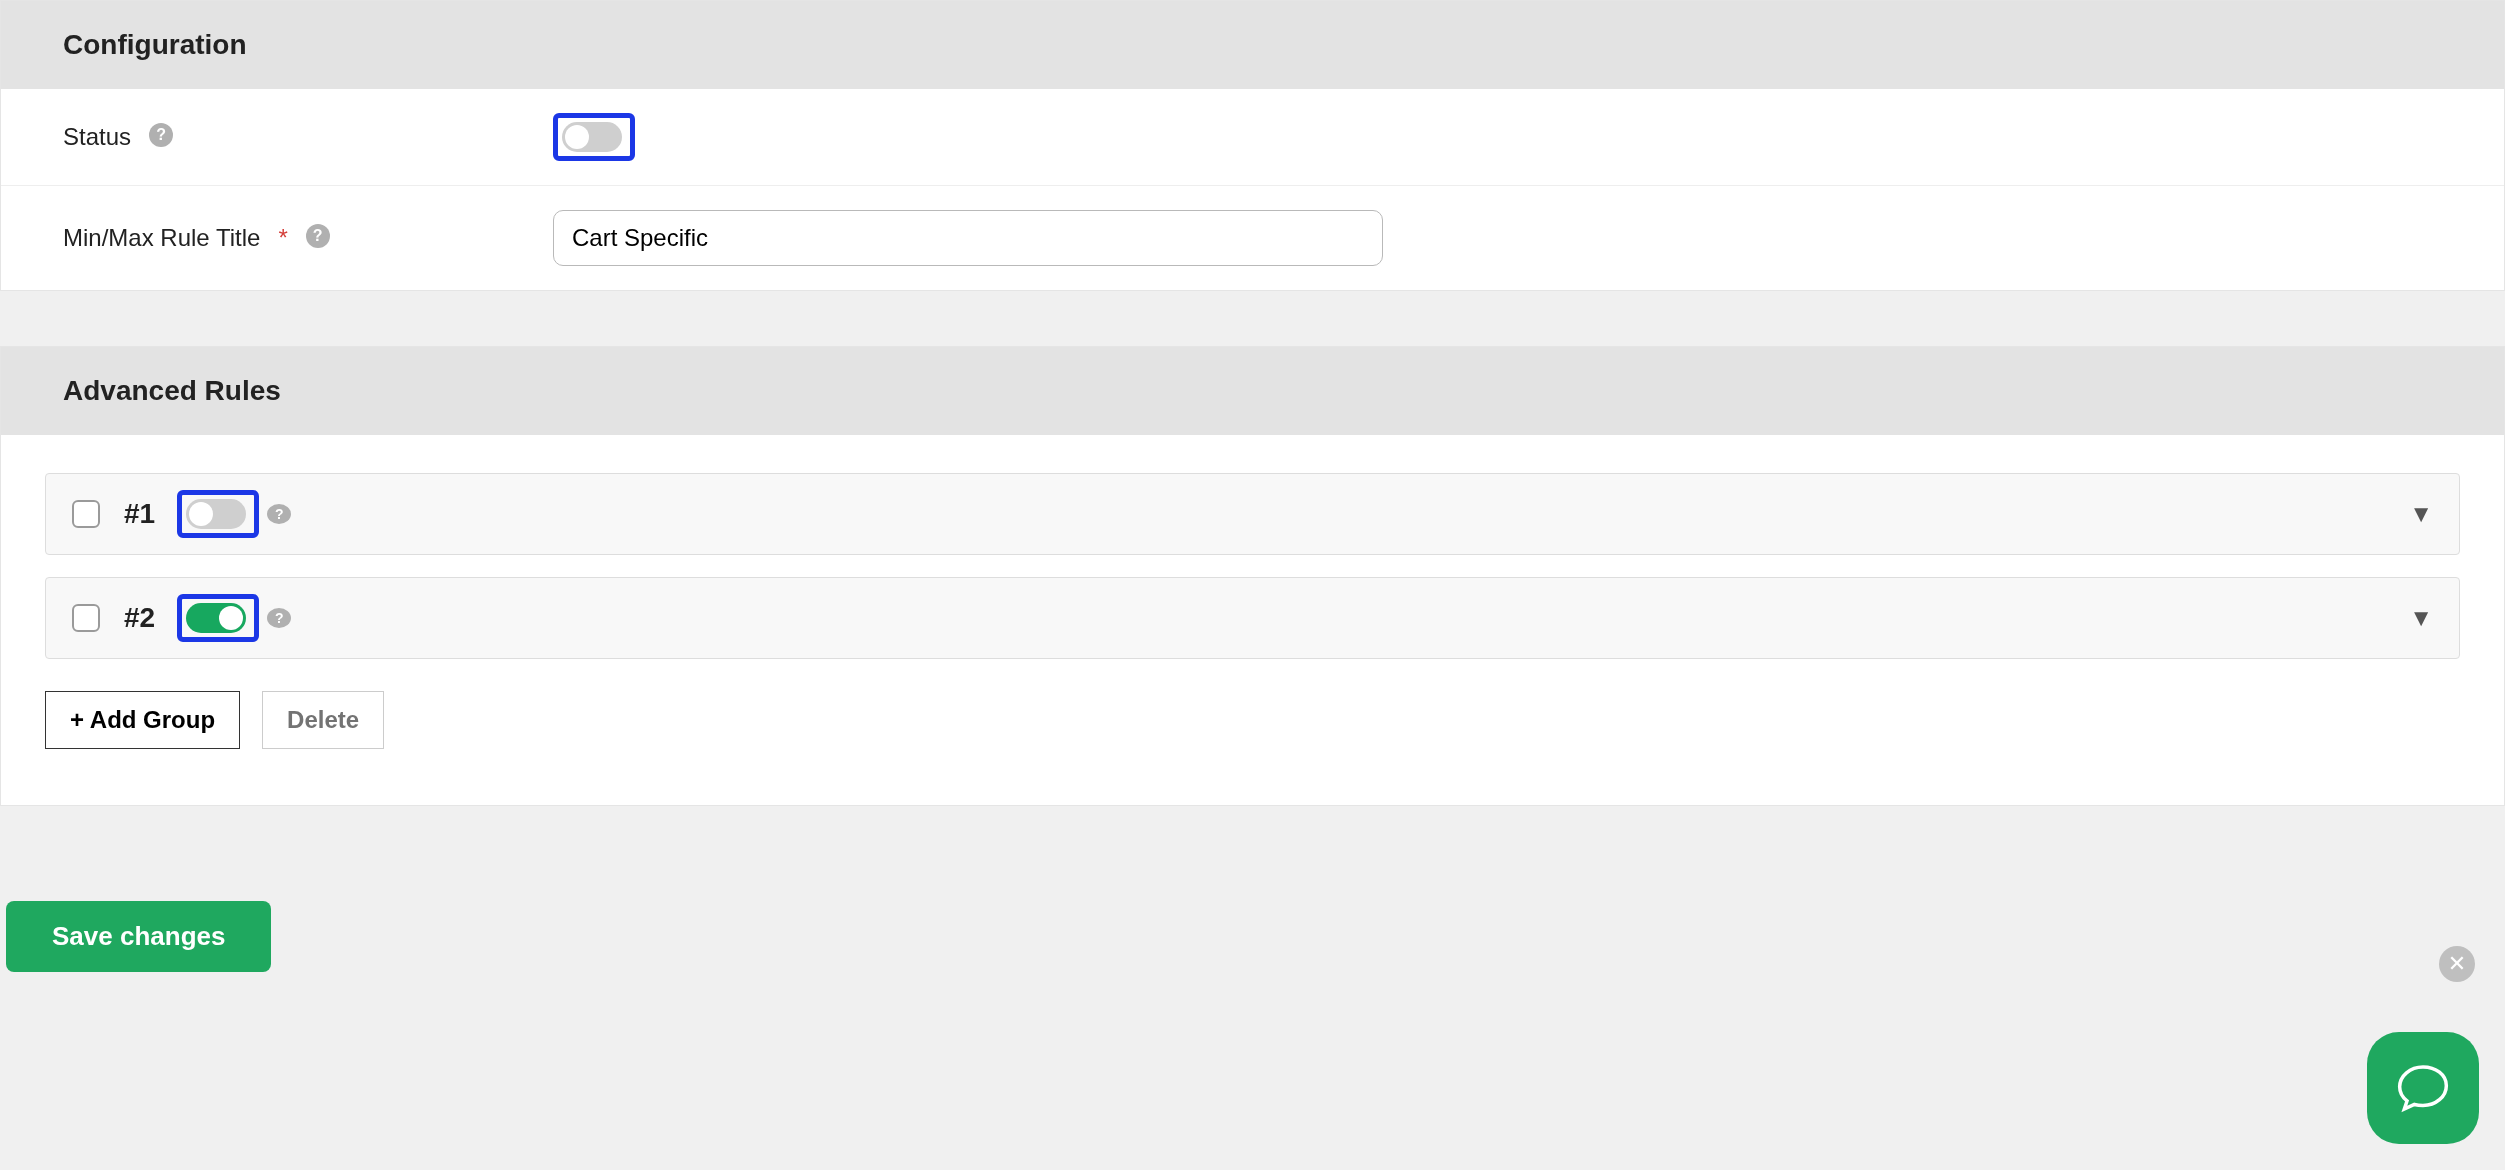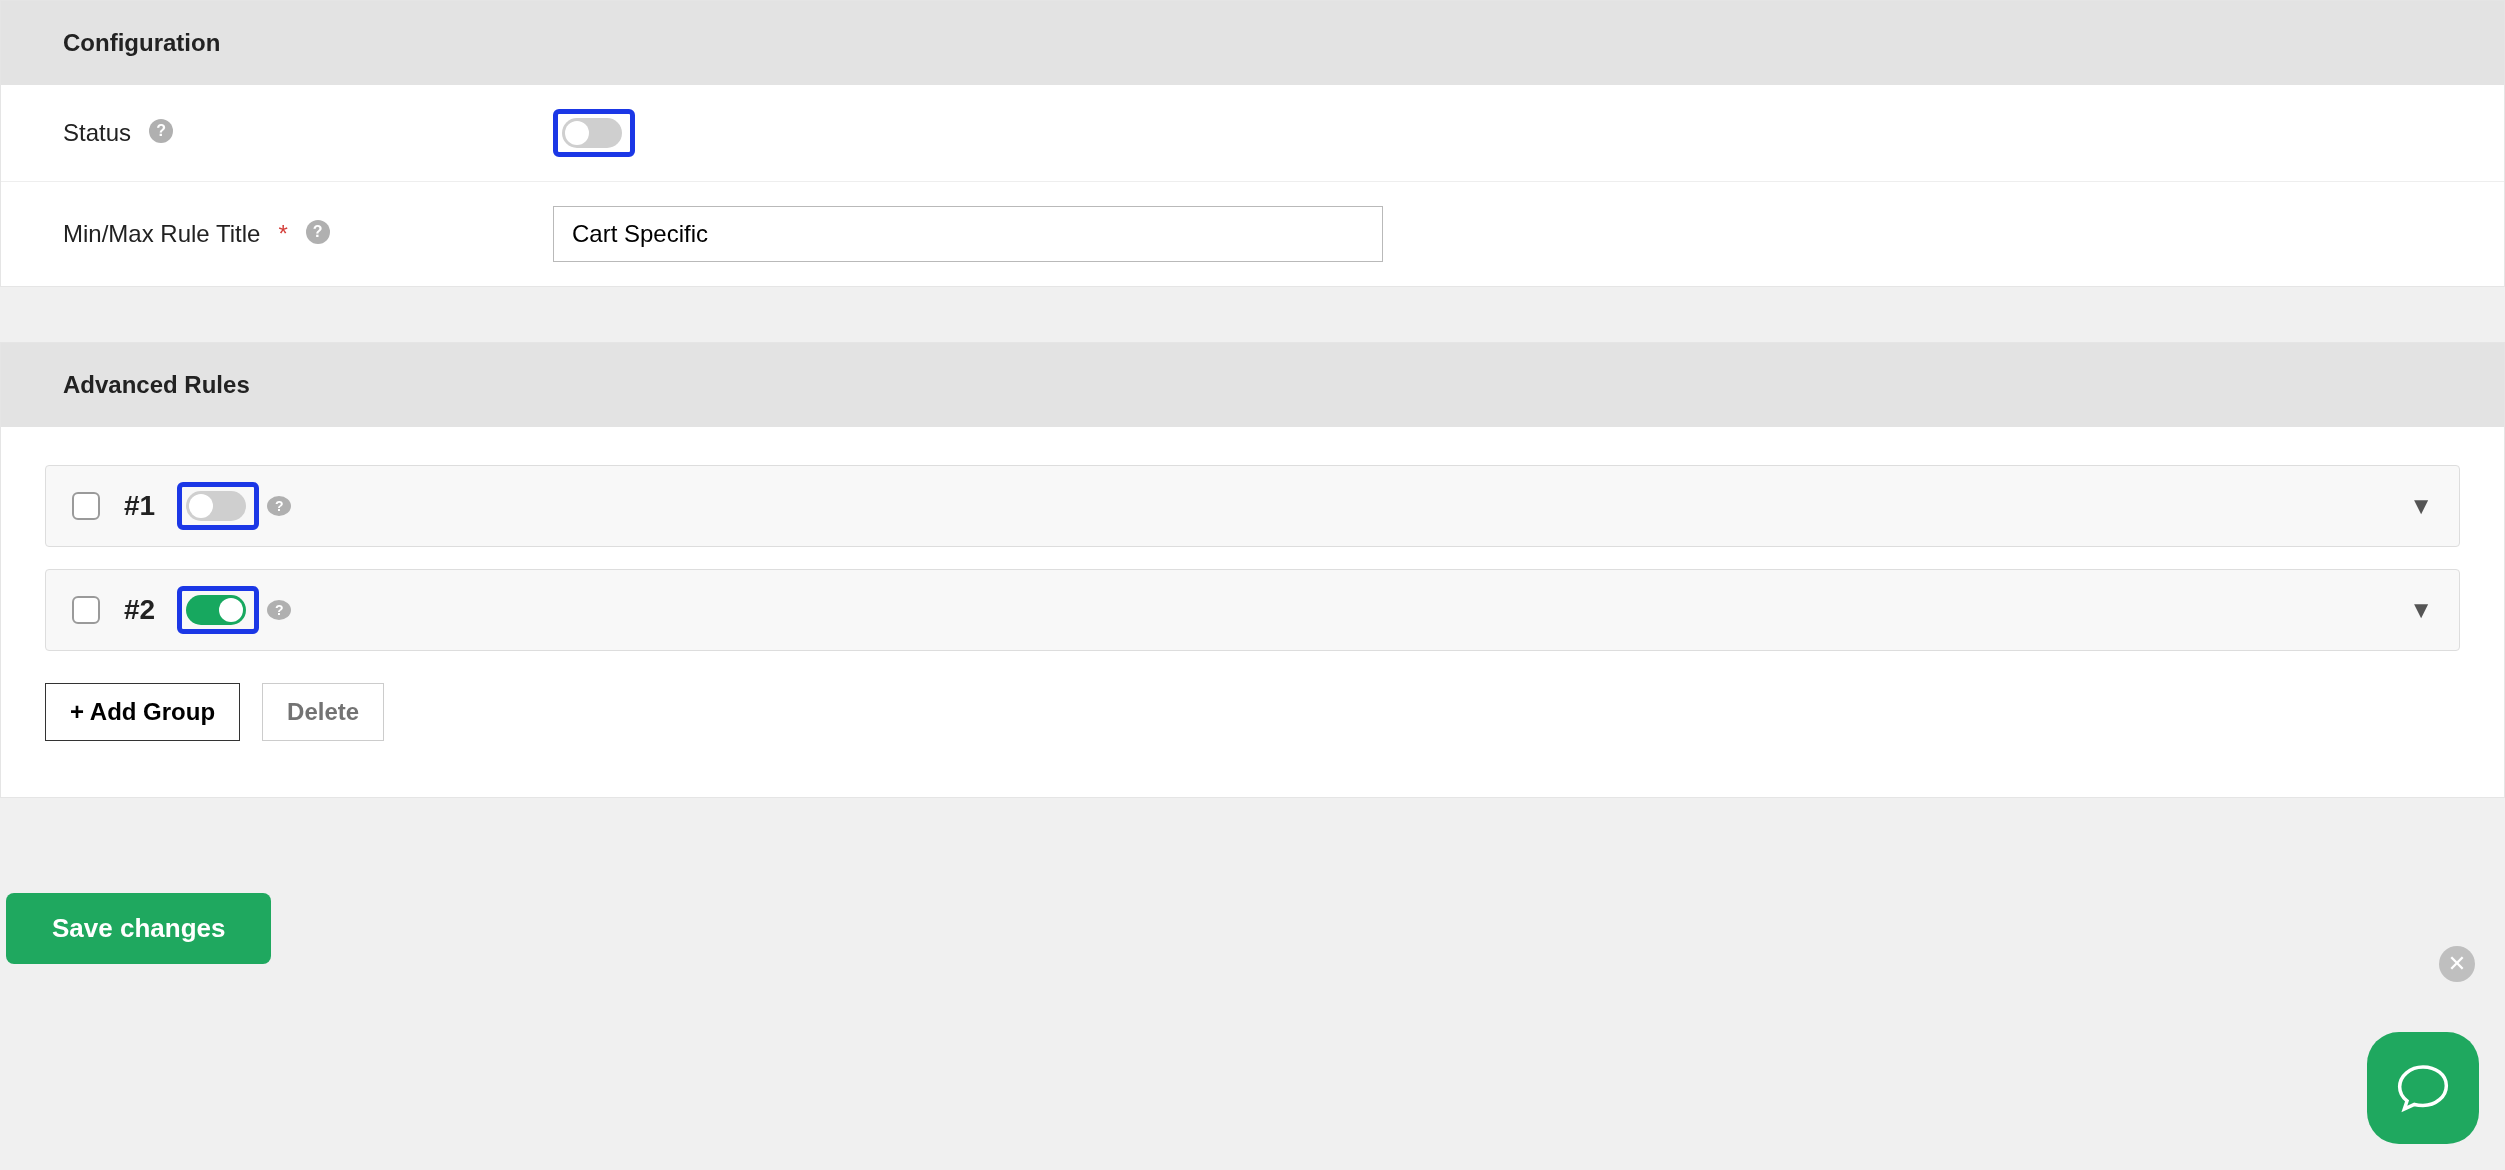--- a/index.html
+++ b/index.html
@@ -1,31 +1,31 @@
 <!DOCTYPE html>
 <html><head>
 <meta charset="utf-8">
 <style>
   html,body{margin:0;padding:0;width:2505px;height:1170px;background:#f0f0f0;font-family:Arial,Helvetica,sans-serif;color:#222;box-sizing:border-box;}
   *,*:before,*:after{box-sizing:inherit;}
   .page{padding:0;}
   .panel{background:#fff;border:1px solid #e5e5e5;margin:0 0 55px 0;}
-  .panel-header{background:#e3e3e3;padding:28px 60px 28px 62px;font-size:24px;font-weight:700;color:#222;}
+  .panel-header{background:#e3e3e3;padding:28px 60px 28px 62px;font-size:28px;font-weight:700;color:#222;}
   .row{display:flex;align-items:center;padding:24px 62px;border-bottom:1px solid #eee;}
   .row:last-child{border-bottom:none;}
   .field-label{width:490px;font-size:24px;display:flex;gap:18px;}
   .req{color:#d43f3a;}
   .help-icon{display:inline-flex;align-items:center;justify-content:center;width:24px;height:24px;border-radius:50%;background:#b0b0b0;color:#fff;font-size:16px;font-weight:700;flex:0 0 24px;}
   .help-icon.sm{width:20px;height:20px;font-size:14px;}
   .hl{border:5px solid #1b37e6;border-radius:6px;padding:4px 8px 4px 4px;display:inline-flex;align-items:center;}
   .toggle{width:60px;height:30px;border-radius:15px;background:#cfcfcf;position:relative;display:inline-block;}
   .toggle .knob{position:absolute;top:3px;left:3px;width:24px;height:24px;border-radius:50%;background:#fff;}
   .toggle.on{background:#17a85f;}
   .toggle.on .knob{left:auto;right:3px;}
-  .text-input{height:56px;width:830px;border:1px solid #b9b9b9;border-radius:0;font-size:24px;padding:0 18px;}
+  .text-input{height:56px;width:830px;border:1px solid #b9b9b9;border-radius:10px;font-size:24px;padding:0 18px;}
   .rules-body{padding:38px 44px 56px 44px;}
   .rule-row{display:flex;align-items:center;border:1px solid #ddd;background:#f8f8f8;border-radius:4px;height:82px;padding:0 26px 0 26px;margin-bottom:22px;}
   .checkbox{width:28px;height:28px;border:2px solid #9a9a9a;border-radius:6px;background:#fff;margin-right:24px;}
   .rule-num{font-size:28px;font-weight:700;margin-right:22px;}
   .rule-toggle-wrap{display:flex;align-items:center;gap:8px;}
   .chevron{margin-left:auto;font-size:24px;color:#555;}
   .btn-row{display:flex;gap:22px;margin-top:32px;}
   .btn{font-size:24px;padding:14px 24px;border-radius:0;border:1px solid #333;background:#fff;cursor:pointer;font-weight:600;}
   .btn.disabled{border-color:#ccc;color:#737373;cursor:default;font-weight:700;}
   .save-btn{position:relative;margin:40px 0 0 6px;display:inline-block;background:#1fa85f;color:#fff;border:none;border-radius:8px;font-size:26px;font-weight:600;padding:20px 46px;cursor:pointer;}

